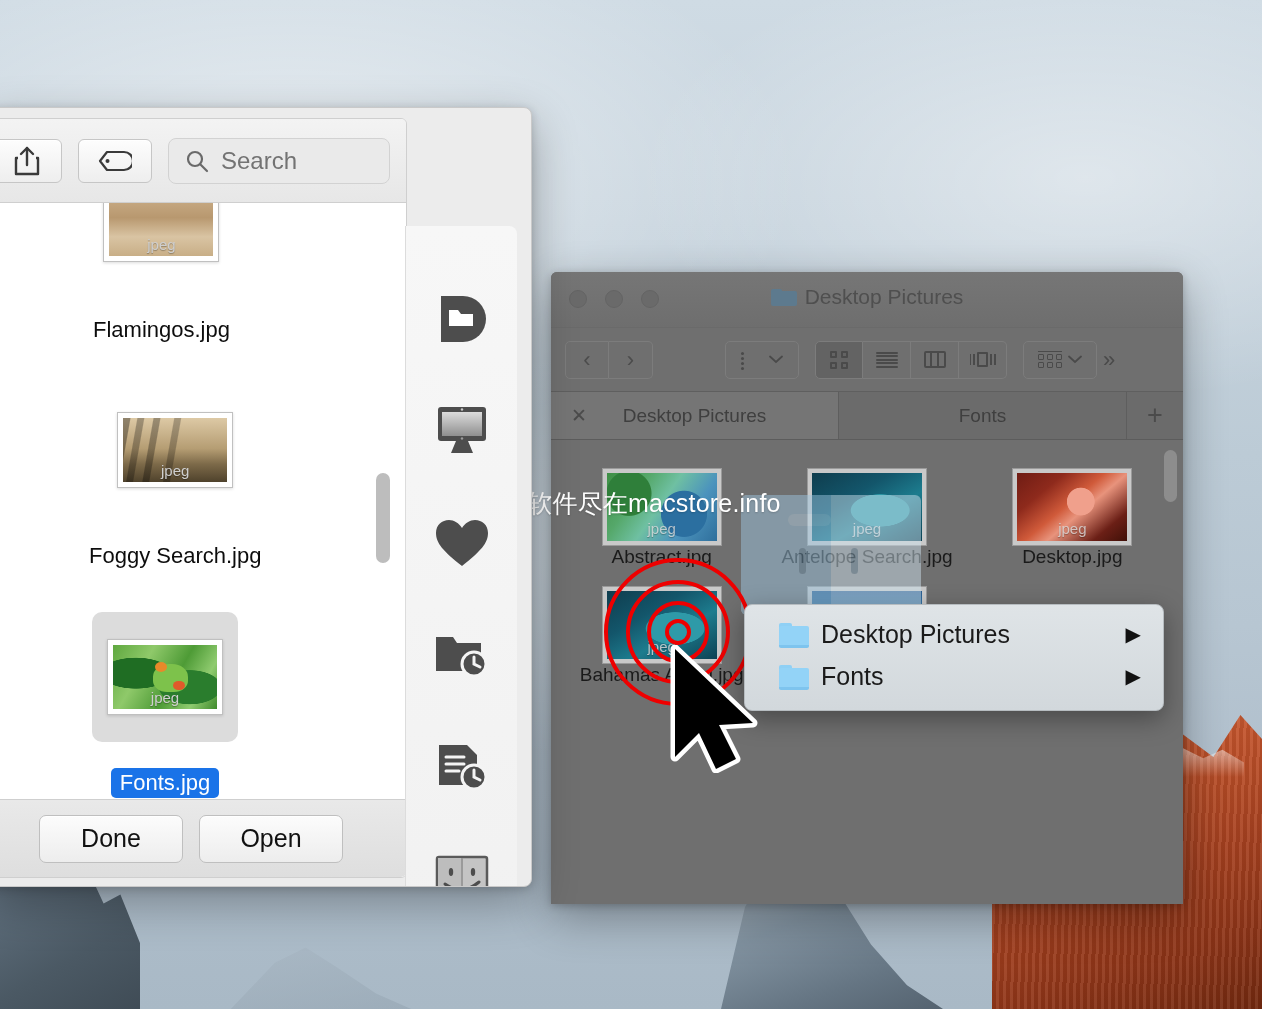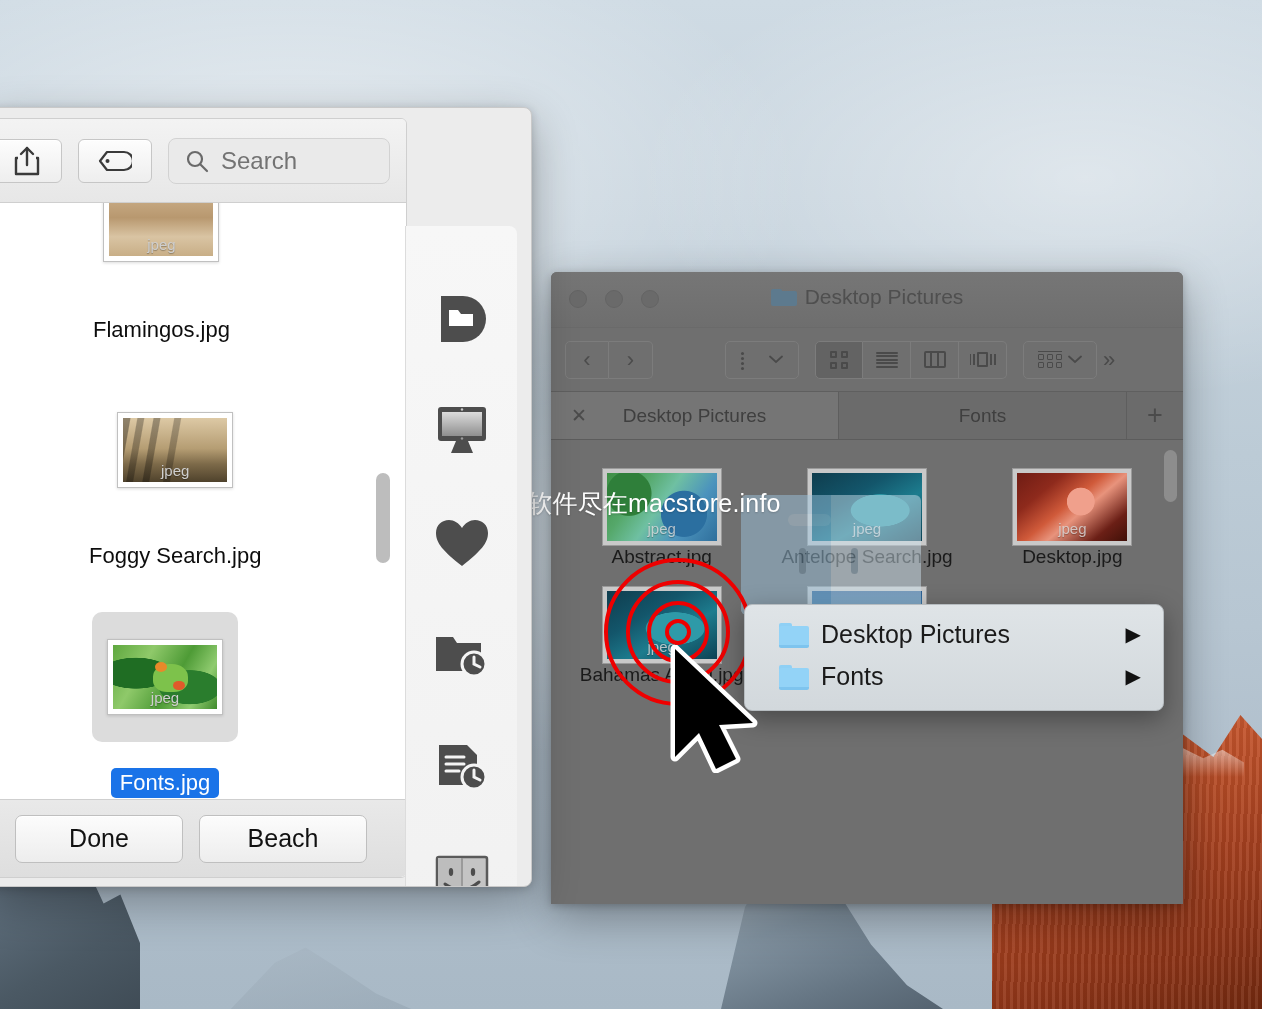--- a/index.html
+++ b/index.html
@@ -351,21 +351,21 @@
     position:absolute; right:16px; top:270px; width:14px; height:90px;
     background:#bdbdbd; border-radius:7px;
   }
   #panel-footer {
     position:absolute; left:0; right:0; bottom:0; height:78px;
     background: linear-gradient(180deg,#e9e9e9,#dedede);
     border-top:1px solid #cfcfcf;
     display:flex; align-items:center; justify-content:center; gap:16px;
   }
   .foot-btn {
-    width:168px; height:48px; border-radius:7px;
+    width:144px; height:48px; border-radius:7px;
     background: linear-gradient(180deg,#fcfcfc,#ededed);
     border:1px solid #bfbfbf; display:flex; align-items:center; justify-content:center;
     font-size:25px; color:#111;
     box-shadow:0 1px 0 rgba(255,255,255,.9) inset;
   }
 
   
   #icon-strip {
     position:absolute; left:418px; top:118px; width:112px; height:758px;
     background: linear-gradient(180deg,#f7f7f7,#f1f1f1);
@@ -657,21 +657,21 @@
           </div>
         </div>
         <div class="plabel selected">Fonts.jpg</div>
       </div>
 
       <div id="panel-scroll"></div>
     </div>
 
     <div id="panel-footer">
       <div class="foot-btn">Done</div>
-      <div class="foot-btn">Beach</div>
+      <div class="foot-btn">Open</div>
     </div>
   </div>
 
   <div id="icon-strip">
 
     <div class="sidebar-ico">
       <svg width="58" height="58" viewBox="0 0 58 58">
         <path d="M8 6 L30 6 A23 23 0 0 1 30 52 L8 52 Z" fill="#4d4d4d"></path>
         <path d="M16 20 L25 20 L28 24 L40 24 L40 36 L16 36 Z" fill="#ffffff"></path>
       </svg>

